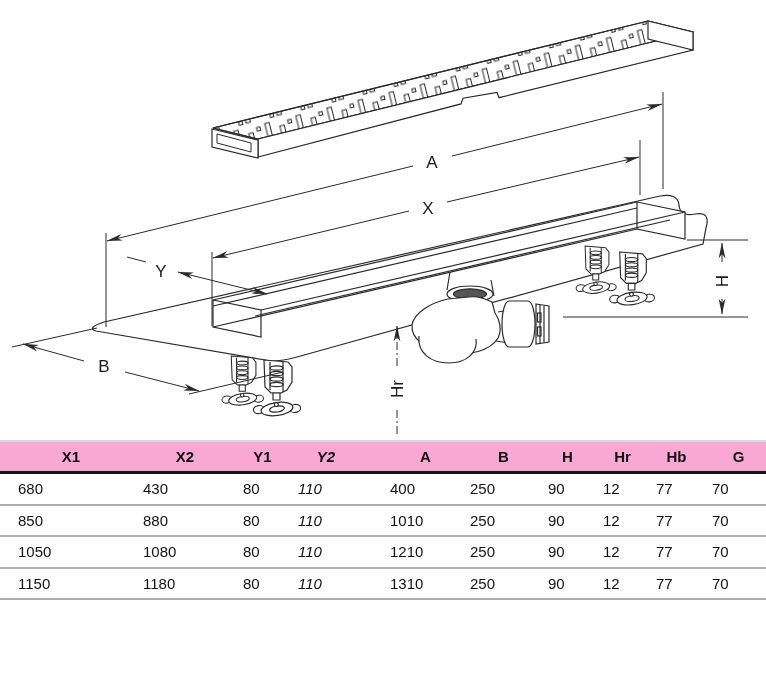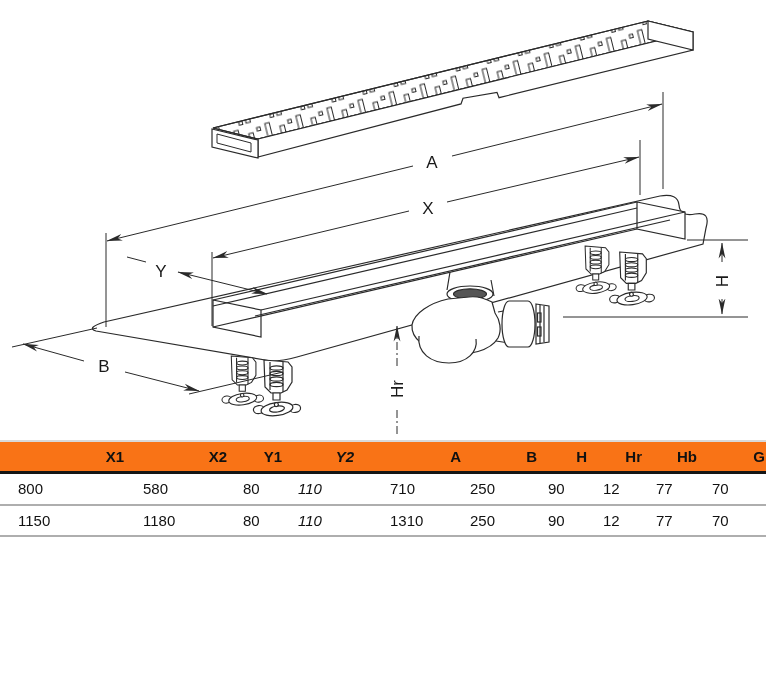--- a/index.html
+++ b/index.html
@@ -3,21 +3,21 @@
 <meta charset="utf-8">
 <style>
   html,body{margin:0;padding:0;background:#fff;}
   .stage{width:766px;height:685px;background:#fff;overflow:hidden;
          font-family:"Liberation Sans",sans-serif;color:#1a1a1a;}
   .drawing{width:766px;height:440px;}
   svg text{font-family:"Liberation Sans",sans-serif;fill:#1a1a1a;}
   .dim-label{font-size:17px;}
   table.dims{width:766px;border-collapse:collapse;table-layout:fixed;
              font-size:15px;color:#111;}
-  table.dims th{background:#f97316;font-weight:bold;text-align:right;height:27px;
+  table.dims th{background:#f9a8d4;font-weight:bold;text-align:center;height:27px;
                 border-top:2px solid #d9d9d9;border-bottom:3px solid #151515;}
   table.dims td{height:27.5px;background:#fff;border-bottom:2px solid #aeaeae;
                 text-align:left;}
   
   table.dims th:nth-child(1),table.dims td:nth-child(1){padding-left:18px;}
   table.dims th:nth-child(2),table.dims td:nth-child(2){padding-left:18px;}
   table.dims th:nth-child(3),table.dims td:nth-child(3){padding-left:15px;margin-top:32px;}
   table.dims th:nth-child(4),table.dims td:nth-child(4){padding-left:15px;font-style:italic;}
   table.dims th:nth-child(5),table.dims td:nth-child(5){padding-left:35px;}
   table.dims th:nth-child(6),table.dims td:nth-child(6){padding-left:8px;}
@@ -188,25 +188,49 @@
         <th>A</th>
         <th>B</th>
         <th>H</th>
         <th>Hr</th>
         <th>Hb</th>
         <th>G</th>
       </tr>
     </thead>
     <tbody>
         <tr>
-          <td>800</td>
-          <td>580</td>
-          <td>80</td>
-          <td>110</td>
-          <td>710</td>
+          <td>680</td>
+          <td>430</td>
+          <td>80</td>
+          <td>110</td>
+          <td>400</td>
+          <td>250</td>
+          <td>90</td>
+          <td>12</td>
+          <td>77</td>
+          <td>70</td>
+        </tr>
+        <tr>
+          <td>850</td>
+          <td>880</td>
+          <td>80</td>
+          <td>110</td>
+          <td>1010</td>
+          <td>250</td>
+          <td>90</td>
+          <td>12</td>
+          <td>77</td>
+          <td>70</td>
+        </tr>
+        <tr>
+          <td>1050</td>
+          <td>1080</td>
+          <td>80</td>
+          <td>110</td>
+          <td>1210</td>
           <td>250</td>
           <td>90</td>
           <td>12</td>
           <td>77</td>
           <td>70</td>
         </tr>
         <tr>
           <td>1150</td>
           <td>1180</td>
           <td>80</td>

